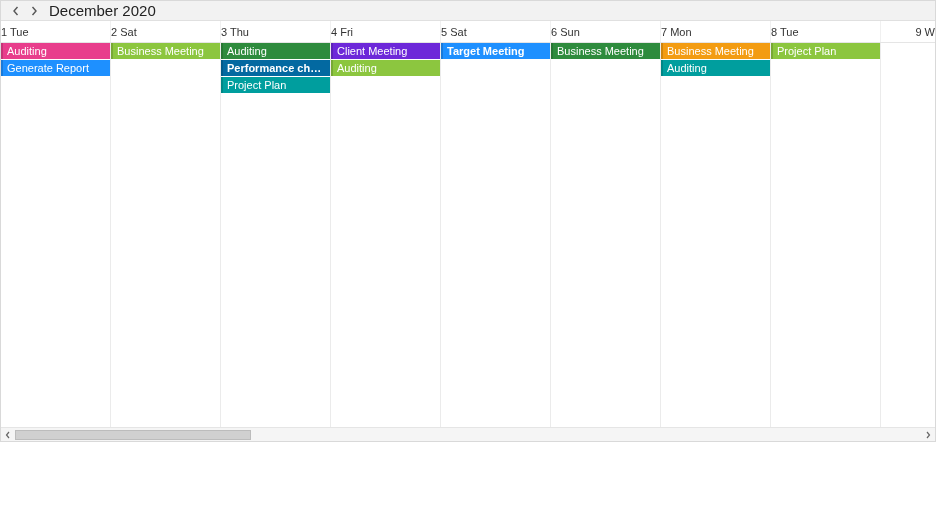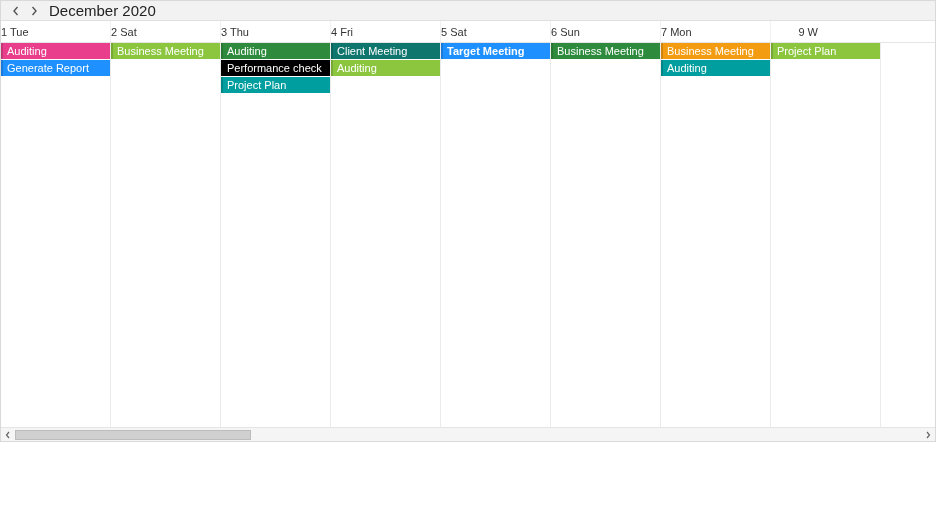--- a/index.html
+++ b/index.html
@@ -44,37 +44,38 @@
   <div class="scroll-area">
     <div class="grid-wrap">
       <div class="day-headers" id="day-headers">
           <div class="day-head">1 Tue</div>
           <div class="day-head">2 Sat</div>
           <div class="day-head">3 Thu</div>
           <div class="day-head">4 Fri</div>
           <div class="day-head">5 Sat</div>
           <div class="day-head">6 Sun</div>
           <div class="day-head">7 Mon</div>
-          <div class="day-head" style="flex: 0 0 56px; width: 56px; text-align: right; padding-right: 9px; border-right: none;">9 W</div>
+          <div class="day-head">8 Tue</div>
+          <div class="day-head" style="flex: 0 0 56px; width: 56px; text-align: right; padding-right: 2px; border-right: none;">9 W</div>
         </div>
       <div class="columns" id="columns">
           <div class="col">
             <div class="event" style="background: rgb(232, 62, 140);">Auditing</div>
             <div class="event" style="background: rgb(30, 144, 255);">Generate Report</div>
           </div>
           <div class="col">
             <div class="event" style="background: rgb(140, 198, 63);">Business Meeting</div>
           </div>
           <div class="col">
             <div class="event" style="background: rgb(46, 139, 61);">Auditing</div>
-            <div class="event" style="background: #000000;">Performance check</div>
+            <div class="event" style="background: #0369a1; font-weight: bold;">Performance check</div>
             <div class="event" style="background: rgb(0, 158, 158);">Project Plan</div>
           </div>
           <div class="col">
-            <div class="event" style="background: #0f766e;">Client Meeting</div>
+            <div class="event" style="background: #6d28d9;">Client Meeting</div>
             <div class="event" style="background: rgb(140, 198, 63);">Auditing</div>
           </div>
           <div class="col">
             <div class="event" style="background: rgb(30, 144, 255); font-weight: bold;">Target Meeting</div>
           </div>
           <div class="col">
             <div class="event" style="background: rgb(46, 139, 61);">Business Meeting</div>
           </div>
           <div class="col">
             <div class="event" style="background: rgb(243, 156, 18);">Business Meeting</div>

